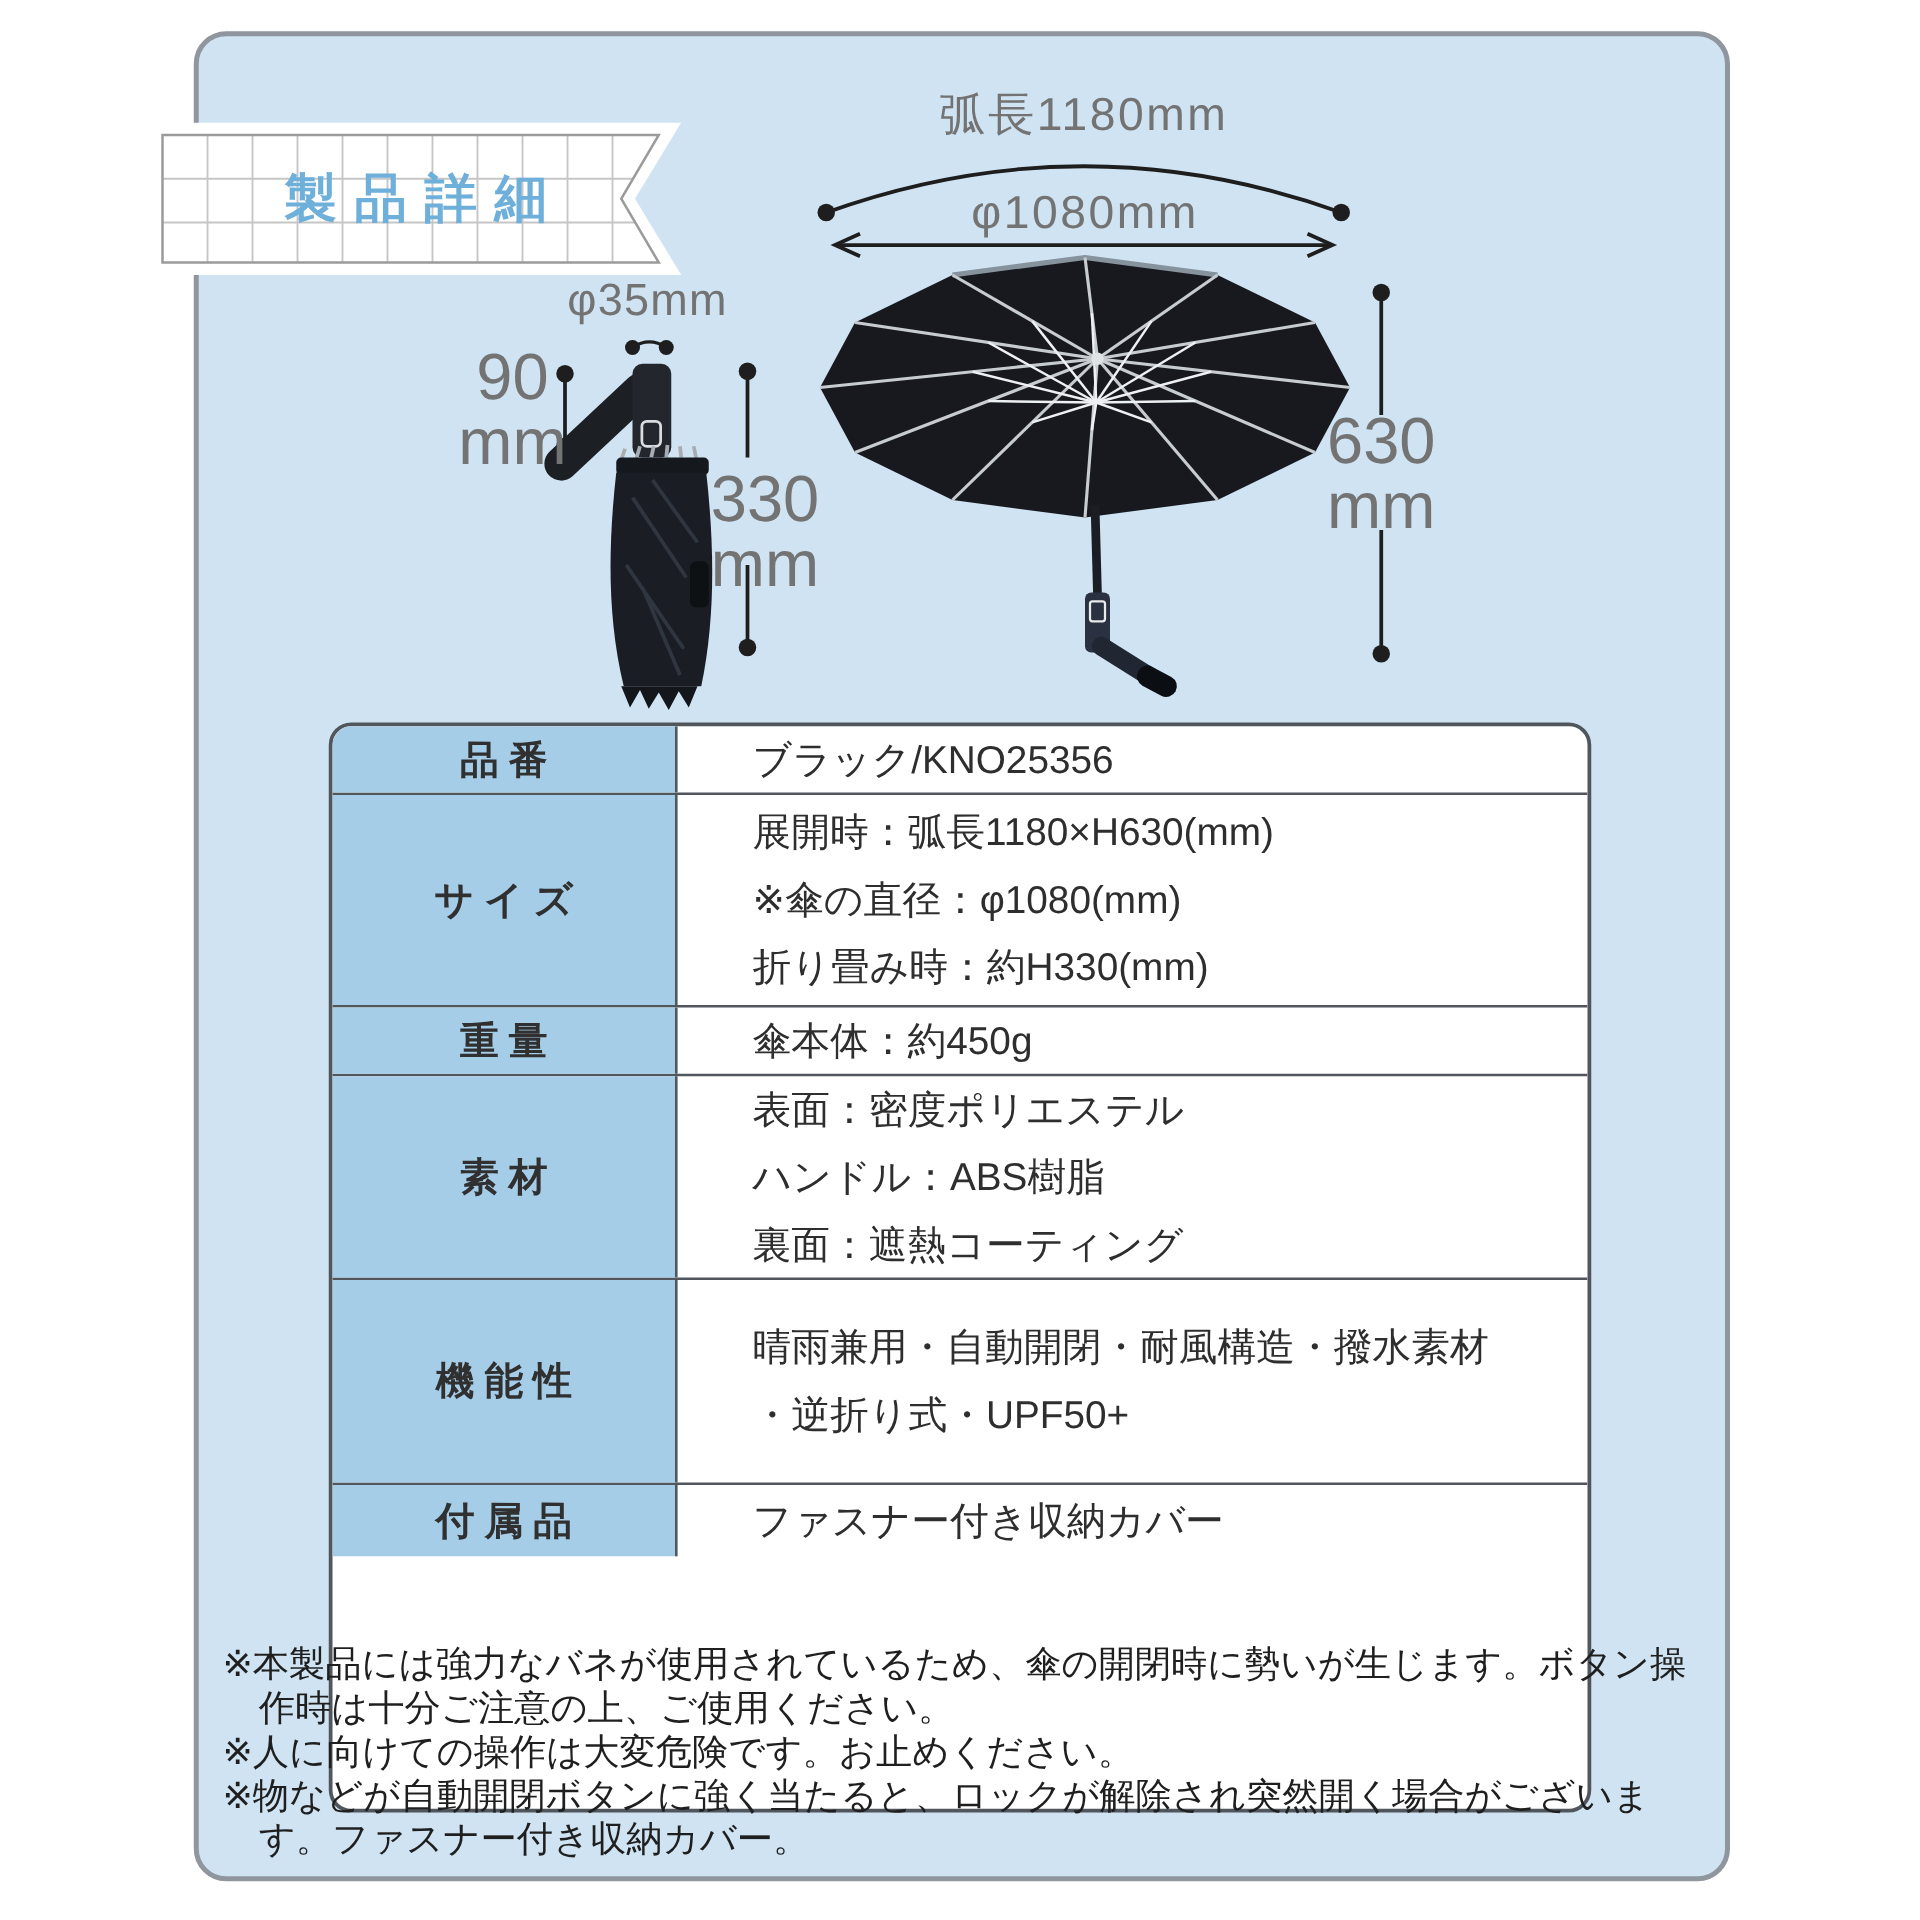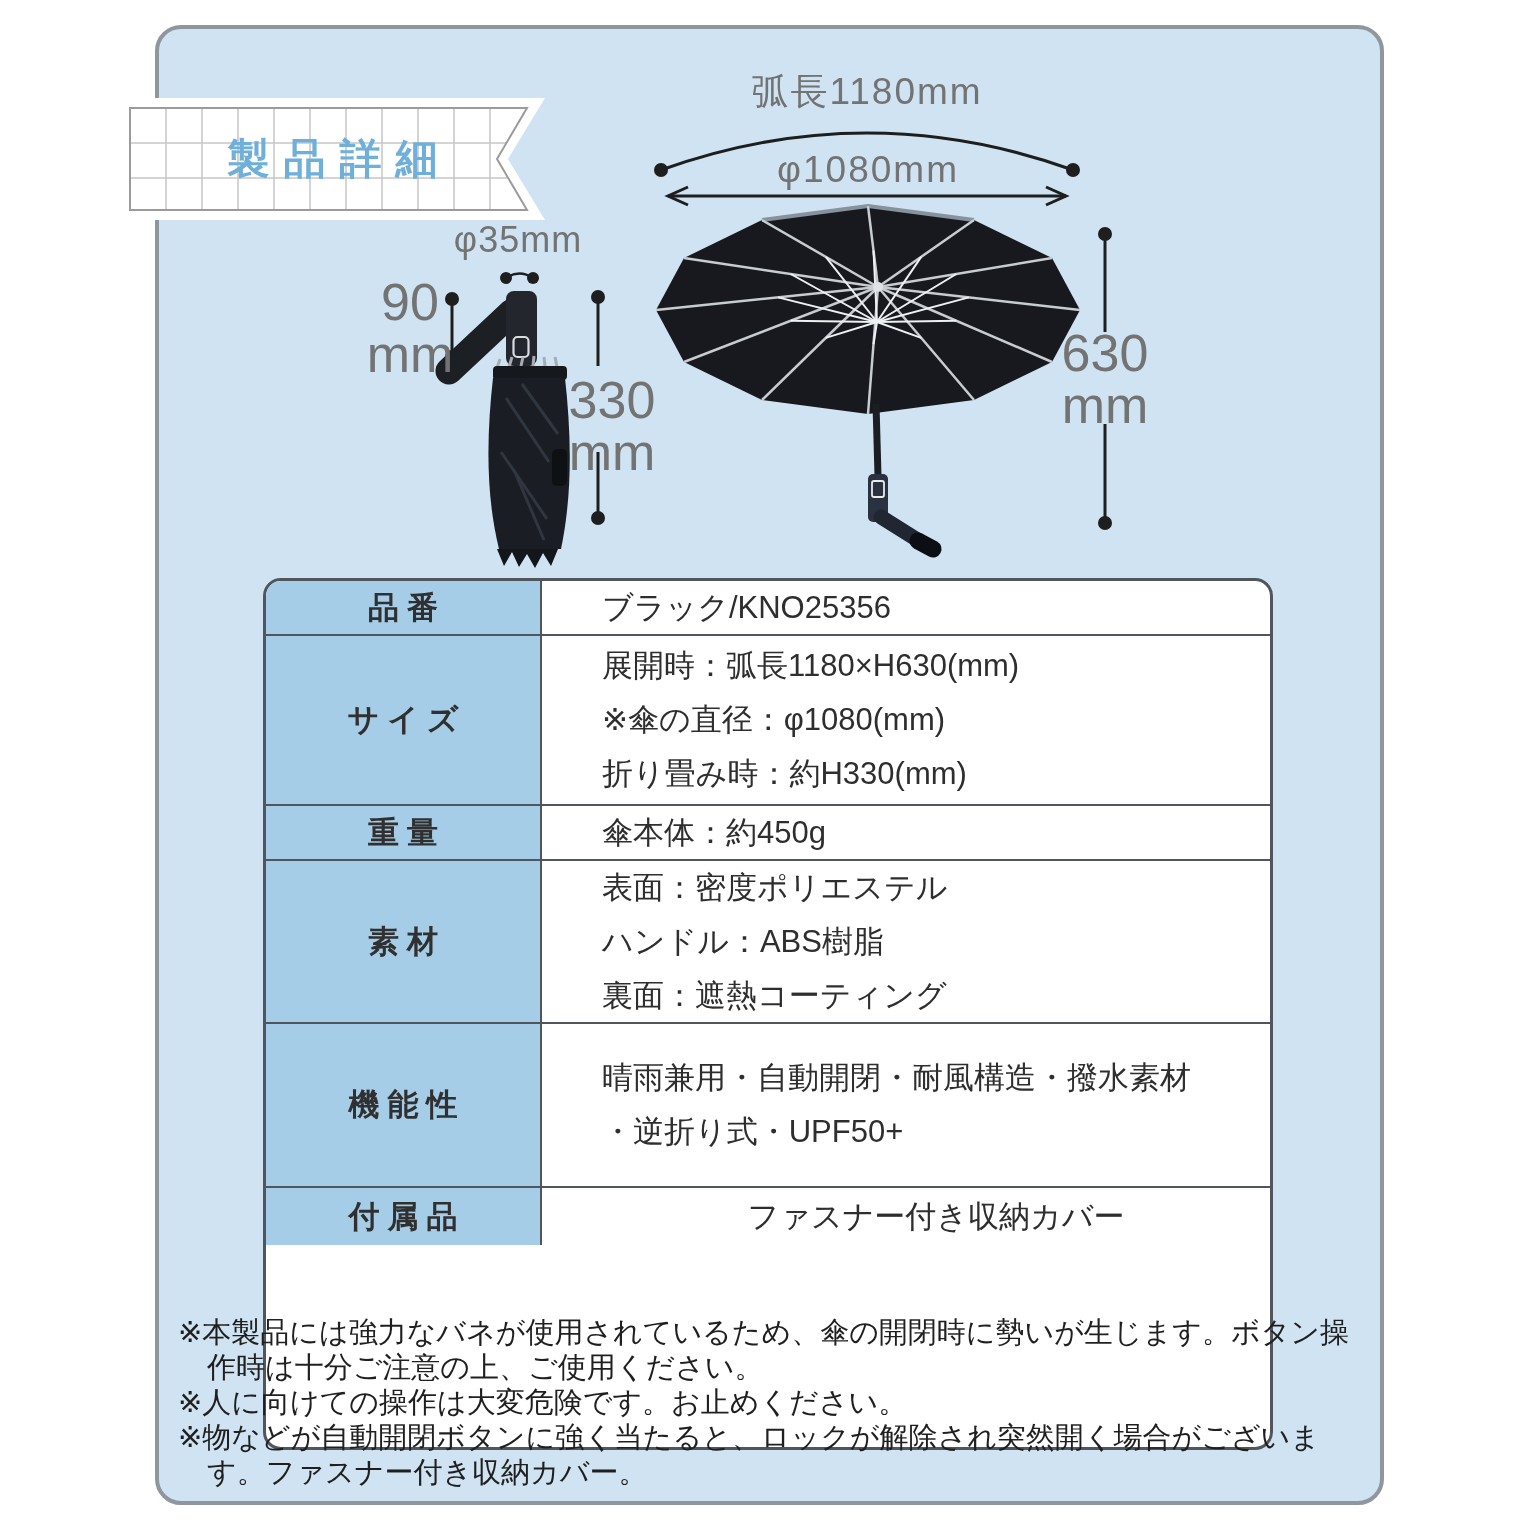--- a/index.html
+++ b/index.html
@@ -33,21 +33,21 @@
   .dim-90{left:410px;top:328px;}
   .dim-330{left:612px;top:406px;margin-top:20px;}
   .dim-630{left:1105px;top:379px;}
   
   .spec-table{
     left:263px;top:578px;width:1010px;height:872px;
     background:#ffffff;border:3px solid #50565c;border-radius:18px;
     box-sizing:border-box;overflow:hidden;display:flex;flex-direction:column;
   }
   .spec-row{display:flex;box-sizing:border-box;border-bottom:2px solid #50565c;}
-  .spec-row:last-child{border-bottom:none;text-align:center;}
+  .spec-row:last-child{border-bottom:none;}
   .spec-label{
     width:276px;flex:0 0 276px;background:#a6cde8;border-right:2px solid #50565c;
     display:flex;align-items:center;justify-content:center;box-sizing:border-box;
     font-size:31px;font-weight:bold;color:#303030;letter-spacing:8px;padding-left:8px;
   }
   .spec-value{
     flex:1;display:flex;flex-direction:column;justify-content:center;
     padding-left:60px;box-sizing:border-box;
   }
   .spec-value-line{font-size:31px;color:#2e2e2e;line-height:54px;white-space:nowrap;}

